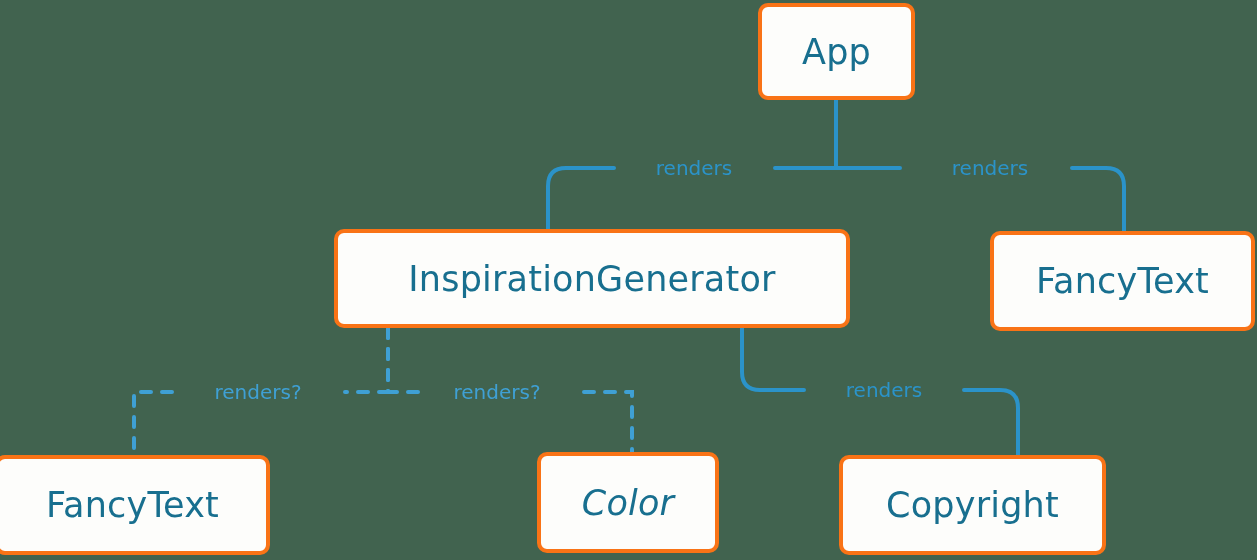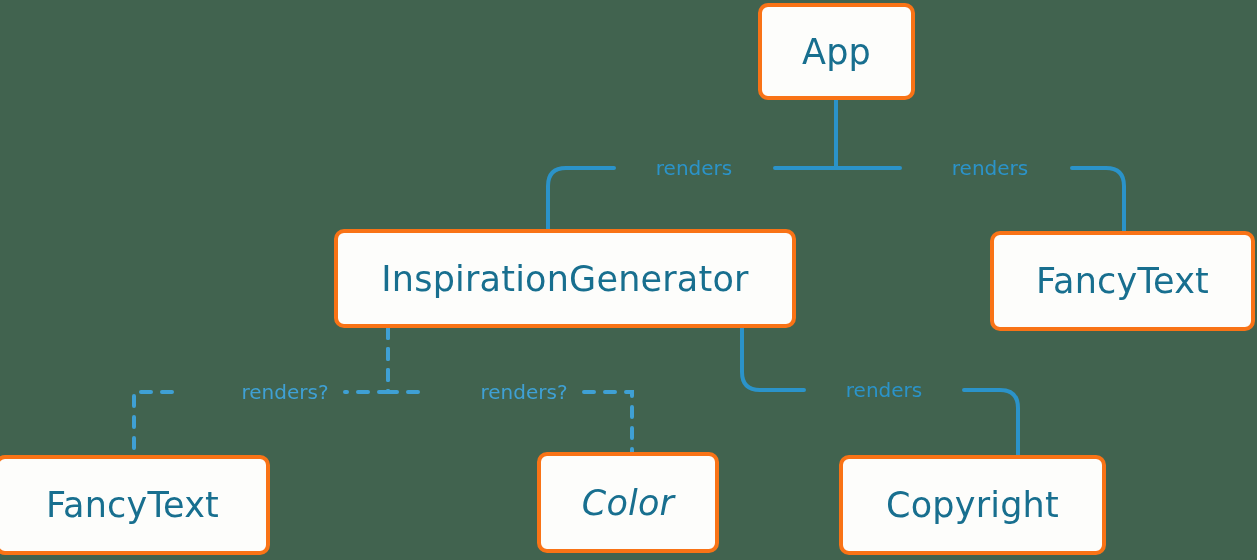--- a/index.html
+++ b/index.html
@@ -38,21 +38,20 @@
   }
   .edge-label {
     position: absolute;
     color: #2b93c9;
     font-size: 20px;
     white-space: nowrap;
     transform: translate(-50%, -50%);
   }
   .edge-label.dashedlbl {
     color: #3fa0d4;
-    margin-left: 27px;
   }
 </style>
 </head>
 <body>
 
 <div id="canvas">
 
   <svg class="edges" viewBox="0 0 1257 560">
 
     <path d="M 836 100 L 836 168 L 775 168 M 614 168 L 566 168 Q 548 168 548 186 L 548 229" fill="none" stroke="#2b93c9" stroke-width="4" stroke-linecap="round"></path>
@@ -63,21 +62,21 @@
 
     <path d="M 388 328 L 388 392 L 419 392 M 584 392 L 632 392 L 632 452" fill="none" stroke="#3fa0d4" stroke-width="4" stroke-linecap="round" stroke-dasharray="10 11"></path>
 
     <path d="M 742 328 L 742 372 Q 742 390 760 390 L 804 390 M 964 390 L 1000 390 Q 1018 390 1018 408 L 1018 455" fill="none" stroke="#2b93c9" stroke-width="4" stroke-linecap="round"></path>
   </svg>
 
   <div class="node" style="left:758px; top:3px; width:157px; height:97px;">
     <span>App</span>
   </div>
 
-  <div class="node" style="left:334px; top:229px; width:462px; height:99px;">
+  <div class="node" style="left:334px; top:229px; width:516px; height:99px;">
     <span>InspirationGenerator</span>
   </div>
 
   <div class="node" style="left:990px; top:231px; width:265px; height:100px;">
     <span>FancyText</span>
   </div>
 
   <div class="node" style="left:-5px; top:455px; width:275px; height:100px;">
     <span>FancyText</span>
   </div>

